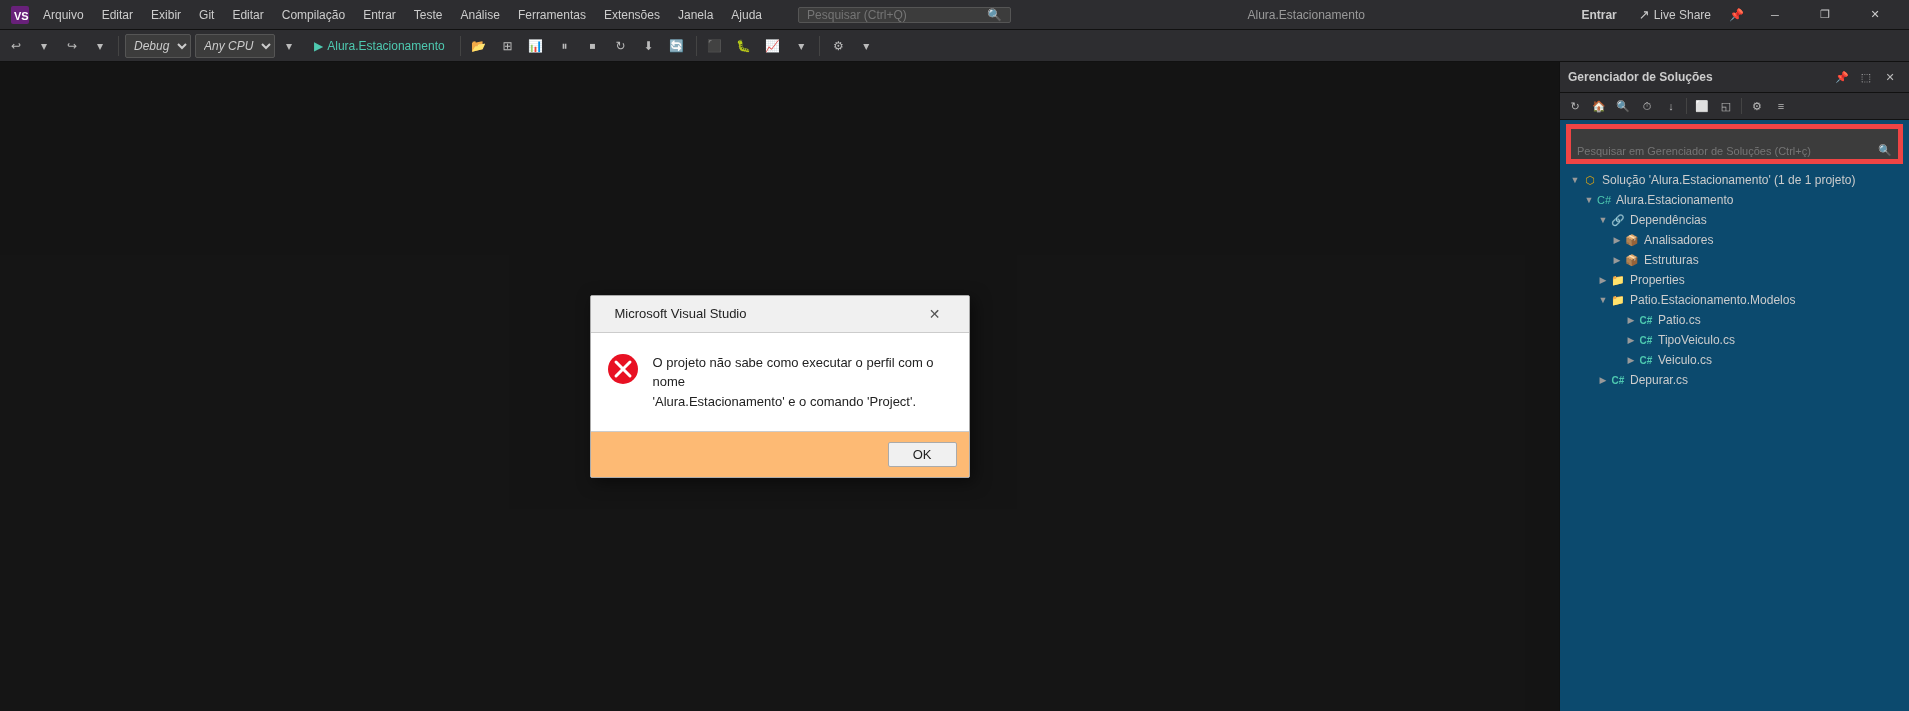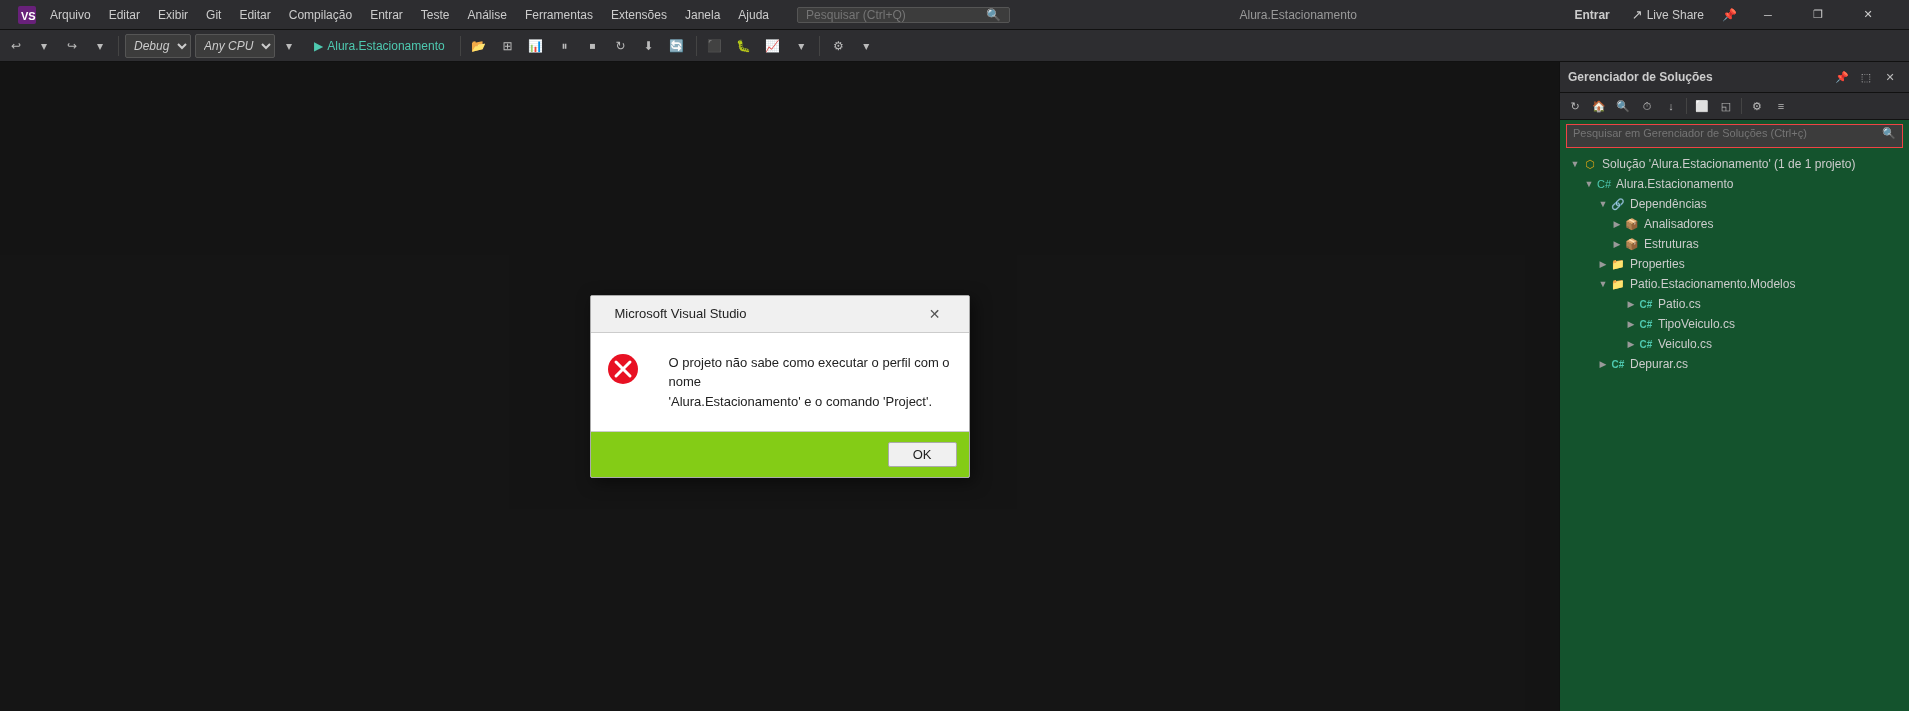--- a/index.html
+++ b/index.html
@@ -12,21 +12,21 @@
       color: #ccc;
       font-size: 13px;
     }
 
     
     #titlebar {
       height: 30px;
       background: #2d2d30;
       display: flex;
       align-items: center;
-      padding: 0 18px;
+      padding: 0 11px;
       border-bottom: 1px solid #111;
     }
     #titlebar-logo {
       width: 18px;
       height: 18px;
       margin-right: 6px;
       flex-shrink: 0;
     }
     #titlebar-menus {
       display: flex;
@@ -51,21 +51,21 @@
     }
 
     #titlebar-search {
       display: flex;
       align-items: center;
       background: #3c3c3c;
       border: 1px solid #555;
       border-radius: 2px;
       padding: 2px 8px;
       height: 16px;
-      margin: 0 20px;
+      margin: 0 28px;
     }
     #titlebar-search input {
       background: transparent;
       border: none;
       outline: none;
       color: #ccc;
       font-size: 12px;
       width: 180px;
     }
 
@@ -177,21 +177,21 @@
     
     #editor-area {
       flex: 1;
       background: #1e1e1e;
       position: relative;
     }
 
     
     #solution-explorer {
       width: 350px;
-      background: #14532d;
+      background: #0c4a6e;
       border-left: 1px solid #111;
       display: flex;
       flex-direction: column;
     }
     #se-header {
       display: flex;
       align-items: center;
       justify-content: space-between;
       padding: 4px 8px;
       background: #2d2d30;
@@ -216,26 +216,26 @@
       justify-content: center;
       background: transparent;
       border: 1px solid transparent;
       border-radius: 2px;
       cursor: pointer;
       color: #bbb;
       font-size: 11px;
     }
     #se-search {
       display: flex;
-      align-items: flex-start;
+      align-items: flex-end;
       background: #3c3c3c;
-      border: 1px solid #ef4444;
+      border: 5px solid #ef4444;
       margin: 4px 6px;
       padding: 2px 6px;
-      height: 24px;
+      height: 40px;
     }
     #se-search input {
       background: transparent;
       border: none;
       outline: none;
       color: #ccc;
       font-size: 11px;
       width: 100%;
     }
     #se-tree {
@@ -313,42 +313,42 @@
       cursor: pointer;
       color: #555;
       font-size: 14px;
       background: transparent;
       border: none;
     }
     #dialog-body {
       padding: 20px 16px;
       display: flex;
       align-items: flex-start;
-      gap: 30px;
+      gap: 14px;
       background: white;
     }
     #dialog-icon {
       width: 32px;
       height: 32px;
       flex-shrink: 0;
     }
     #dialog-icon svg {
       width: 32px;
       height: 32px;
     }
     #dialog-message {
       font-size: 13px;
       color: #222;
       line-height: 1.5;
     }
     #dialog-footer {
       padding: 10px 12px;
       display: flex;
       justify-content: flex-end;
-      background: #84cc16;
+      background: #fdba74;
       border-top: 1px solid #ccc;
     }
     #ok-btn {
       padding: 4px 24px;
       background: #f0f0f0;
       border: 1px solid #aaa;
       border-radius: 2px;
       font-size: 13px;
       color: #222;
       cursor: pointer;

